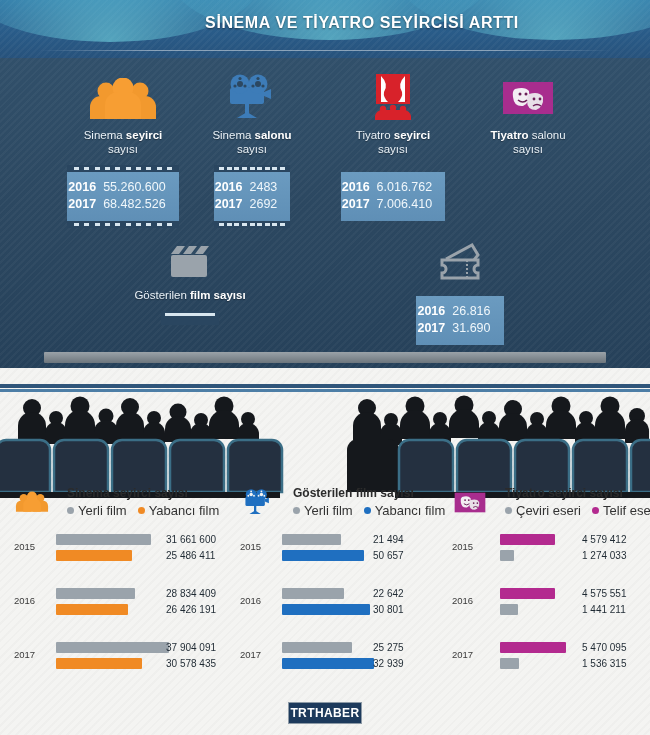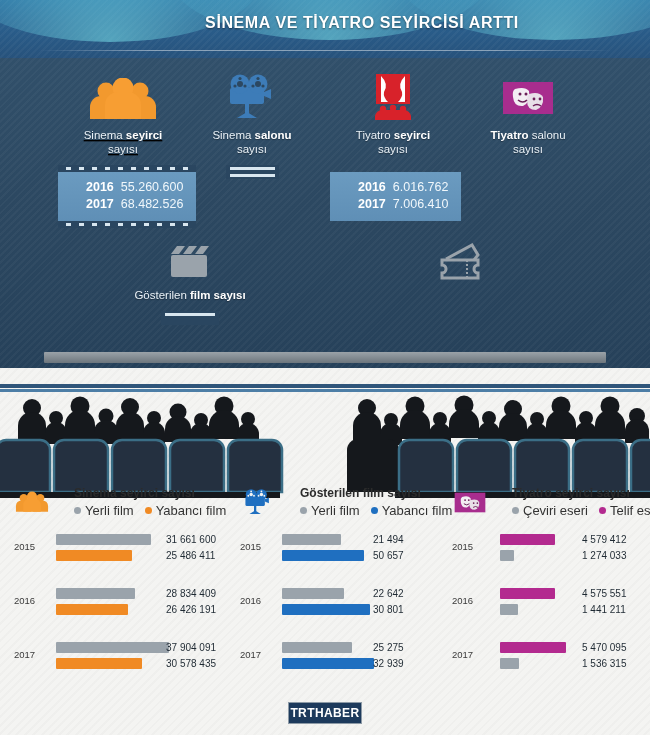--- a/index.html
+++ b/index.html
@@ -58,21 +58,21 @@
   .stat .cap b { font-weight: bold; color: #ffffff; }
   .film-box { position: relative; display: inline-block; margin-top: 9px; }
   .perf {
     height: 7px; background: #2a4660;
     display: flex; align-items: center; justify-content: space-around;
     padding: 0 4px;
   }
   .perf i { display: block; width: 5px; height: 3.5px; background: #d8e6ef; }
   .vals {
     background: linear-gradient(180deg, #6b9bc0 0%, #5f8fb6 100%);
-    padding: 7px 13px 8px 28px;
+    padding: 7px 13px 8px 1px;
     text-align: left;
   }
   .vrow { font-size: 12.5px; line-height: 17px; white-space: nowrap; color: #f4fafd; }
   .vrow .yr { font-weight: bold; color: #ffffff; margin-right: 7px; }
   .vrow .nm { color: #f0f7fb; }
 
   
   .stage-bar {
     position: absolute; left: 44px; top: 352px; width: 562px; height: 11px;
     background: linear-gradient(180deg, #9aa2a8 0%, #6d767d 100%);
@@ -93,21 +93,21 @@
   .aud-left { left: -6px; width: 300px; }
   .aud-right { left: 345px; width: 312px; }
 
   
   .charts { position: absolute; left: 0; top: 118px; width: 650px; height: 200px; }
   .chart { position: absolute; top: 0; }
   .ch1 { left: 14px; width: 222px; }
   .ch2 { left: 240px; width: 192px; }
   .ch3 { left: 452px; width: 208px; }
 
-  .ch-head { display: flex; align-items: flex-start; gap: 24px; height: 36px; }
+  .ch-head { display: flex; align-items: flex-start; gap: 17px; height: 36px; }
   .ch-ico { width: 36px; height: 32px; flex: 0 0 36px; display:flex; align-items:center; justify-content:center; }
   .ch-title { font-size: 12px; font-weight: bold; color: #2b2b2b; line-height: 14px; white-space: nowrap; }
   .ch-legend { display: flex; gap: 11px; margin-top: 3px; }
   .lg { display: flex; align-items: center; gap: 4px; font-size: 13px; color: #333; white-space: nowrap; }
   .dot { width: 7px; height: 7px; border-radius: 50%; display: inline-block; }
 
   .grp { position: relative; height: 46px; margin-top: 8px; }
   .grp .yr {
     position: absolute; left: 0; top: 11px; font-size: 9.5px; color: #3a3a3a;
   }
@@ -131,21 +131,21 @@
   <div class="top-panel">
 
     <div class="hdr">
       <div class="arc arc1"></div>
       <div class="arc arc2"></div>
       <div class="arc arc3"></div>
       <div class="hdr-title">SİNEMA VE TİYATRO SEYİRCİSİ ARTTI</div>
       <div class="hdr-rule"></div>
     </div>
 
-    <div class="stat" id="stat0" style="left:58px; top:72px; width:130px;text-decoration:underline;">
+    <div class="stat" id="stat0" style="left:58px; top:72px; width:130px;">
       <div class="ico">
         <svg width="74" height="42" viewBox="0 0 74 42">
           <circle cx="20" cy="13" r="8.5" fill="#f2992e"></circle>
           <circle cx="54" cy="13" r="8.5" fill="#f2992e"></circle>
           <path d="M4 41 V29 a11 11 0 0 1 11-11 h10 a11 11 0 0 1 11 11 v12 z" fill="#f2992e"></path>
           <path d="M38 41 V29 a11 11 0 0 1 11-11 h10 a11 11 0 0 1 11 11 v12 z" fill="#f2992e"></path>
           <circle cx="37" cy="10" r="10.5" fill="#f79e33"></circle>
           <path d="M19 41 V27 a13 13 0 0 1 13-13 h10 a13 13 0 0 1 13 13 v14 z" fill="#f79e33"></path>
         </svg>
       </div>
@@ -213,20 +213,24 @@
             <i></i>
             <i></i>
             <i></i>
             <i></i>
             <i></i>
             <i></i>
             <i></i>
             <i></i>
             <i></i>
           </div>
+        <div class="vals">
+          <div class="vrow"><span class="yr">2016</span><span class="nm">2483</span></div>
+          <div class="vrow"><span class="yr">2017</span><span class="nm">2692</span></div>
+        </div>
         <div class="perf">
             <i></i>
             <i></i>
             <i></i>
             <i></i>
             <i></i>
             <i></i>
             <i></i>
             <i></i>
             <i></i>
@@ -316,20 +320,24 @@
     <div class="stat" id="stat5" style="left:385px; top:232px; width:150px;">
       <div class="ico">
         <svg width="52" height="40" viewBox="0 0 52 40">
           <path d="M8 20 h36 v5 a4 4 0 0 0 0 8 v5 h-36 v-5 a4 4 0 0 0 0 -8 z" fill="none" stroke="#9aa3ab" stroke-width="3"></path>
           <path d="M12 19 l26 -14 l6 10 l-4 5" fill="none" stroke="#9aa3ab" stroke-width="3"></path>
           <line x1="33" y1="20" x2="33" y2="38" stroke="#9aa3ab" stroke-width="2" stroke-dasharray="2 2"></line>
         </svg>
       </div>
       <div class="film-box">
         <div class="perf" style="background:transparent"></div>
+        <div class="vals">
+          <div class="vrow"><span class="yr">2016</span><span class="nm">26.816</span></div>
+          <div class="vrow"><span class="yr">2017</span><span class="nm">31.690</span></div>
+        </div>
         <div class="perf" style="background:transparent"></div>
       </div>
     </div>
 
     <div class="stage-bar"></div>
   </div>
 
   <div class="bottom-panel">
     <div class="rail1"></div>
     <div class="rail2"></div>

